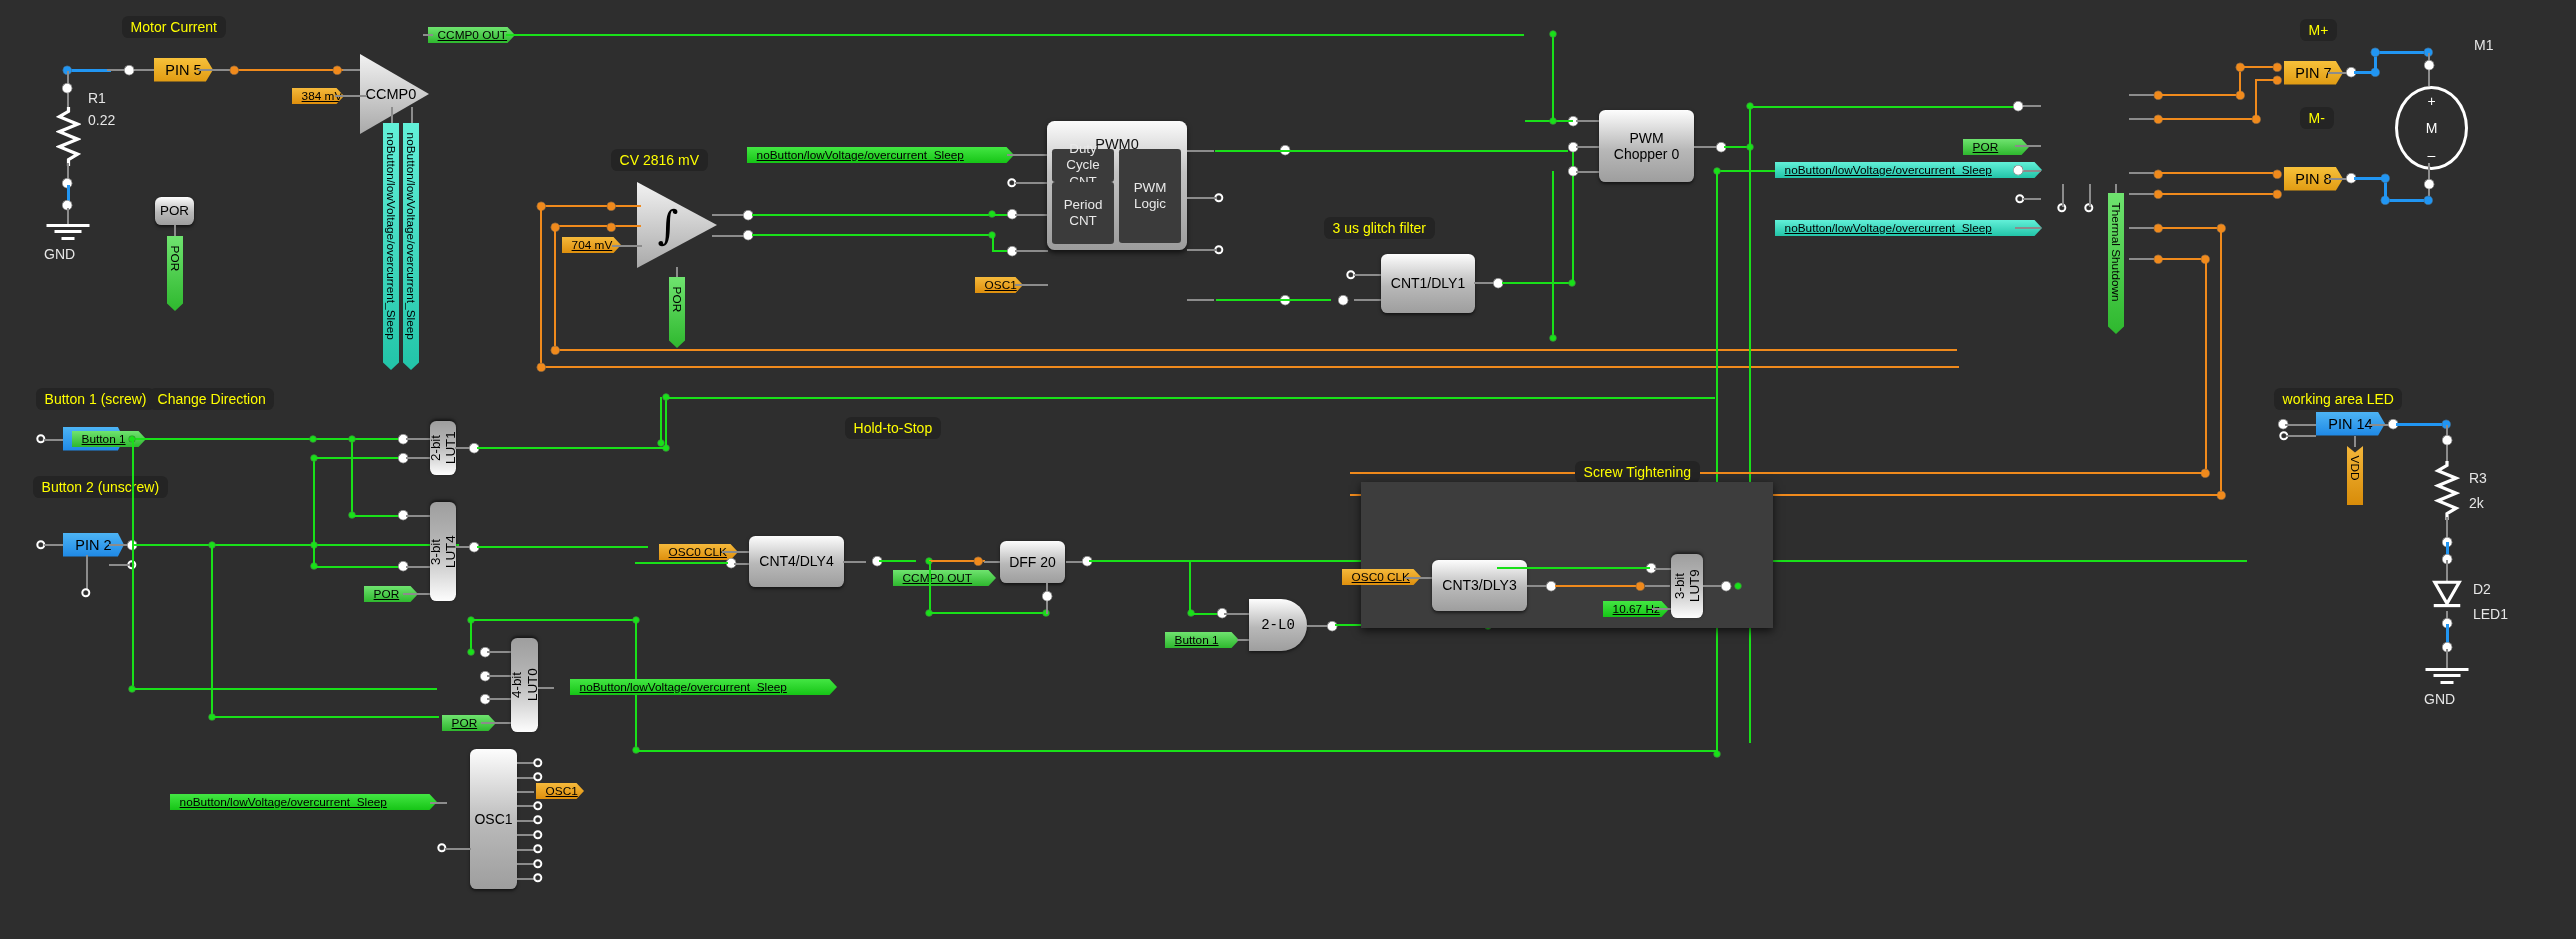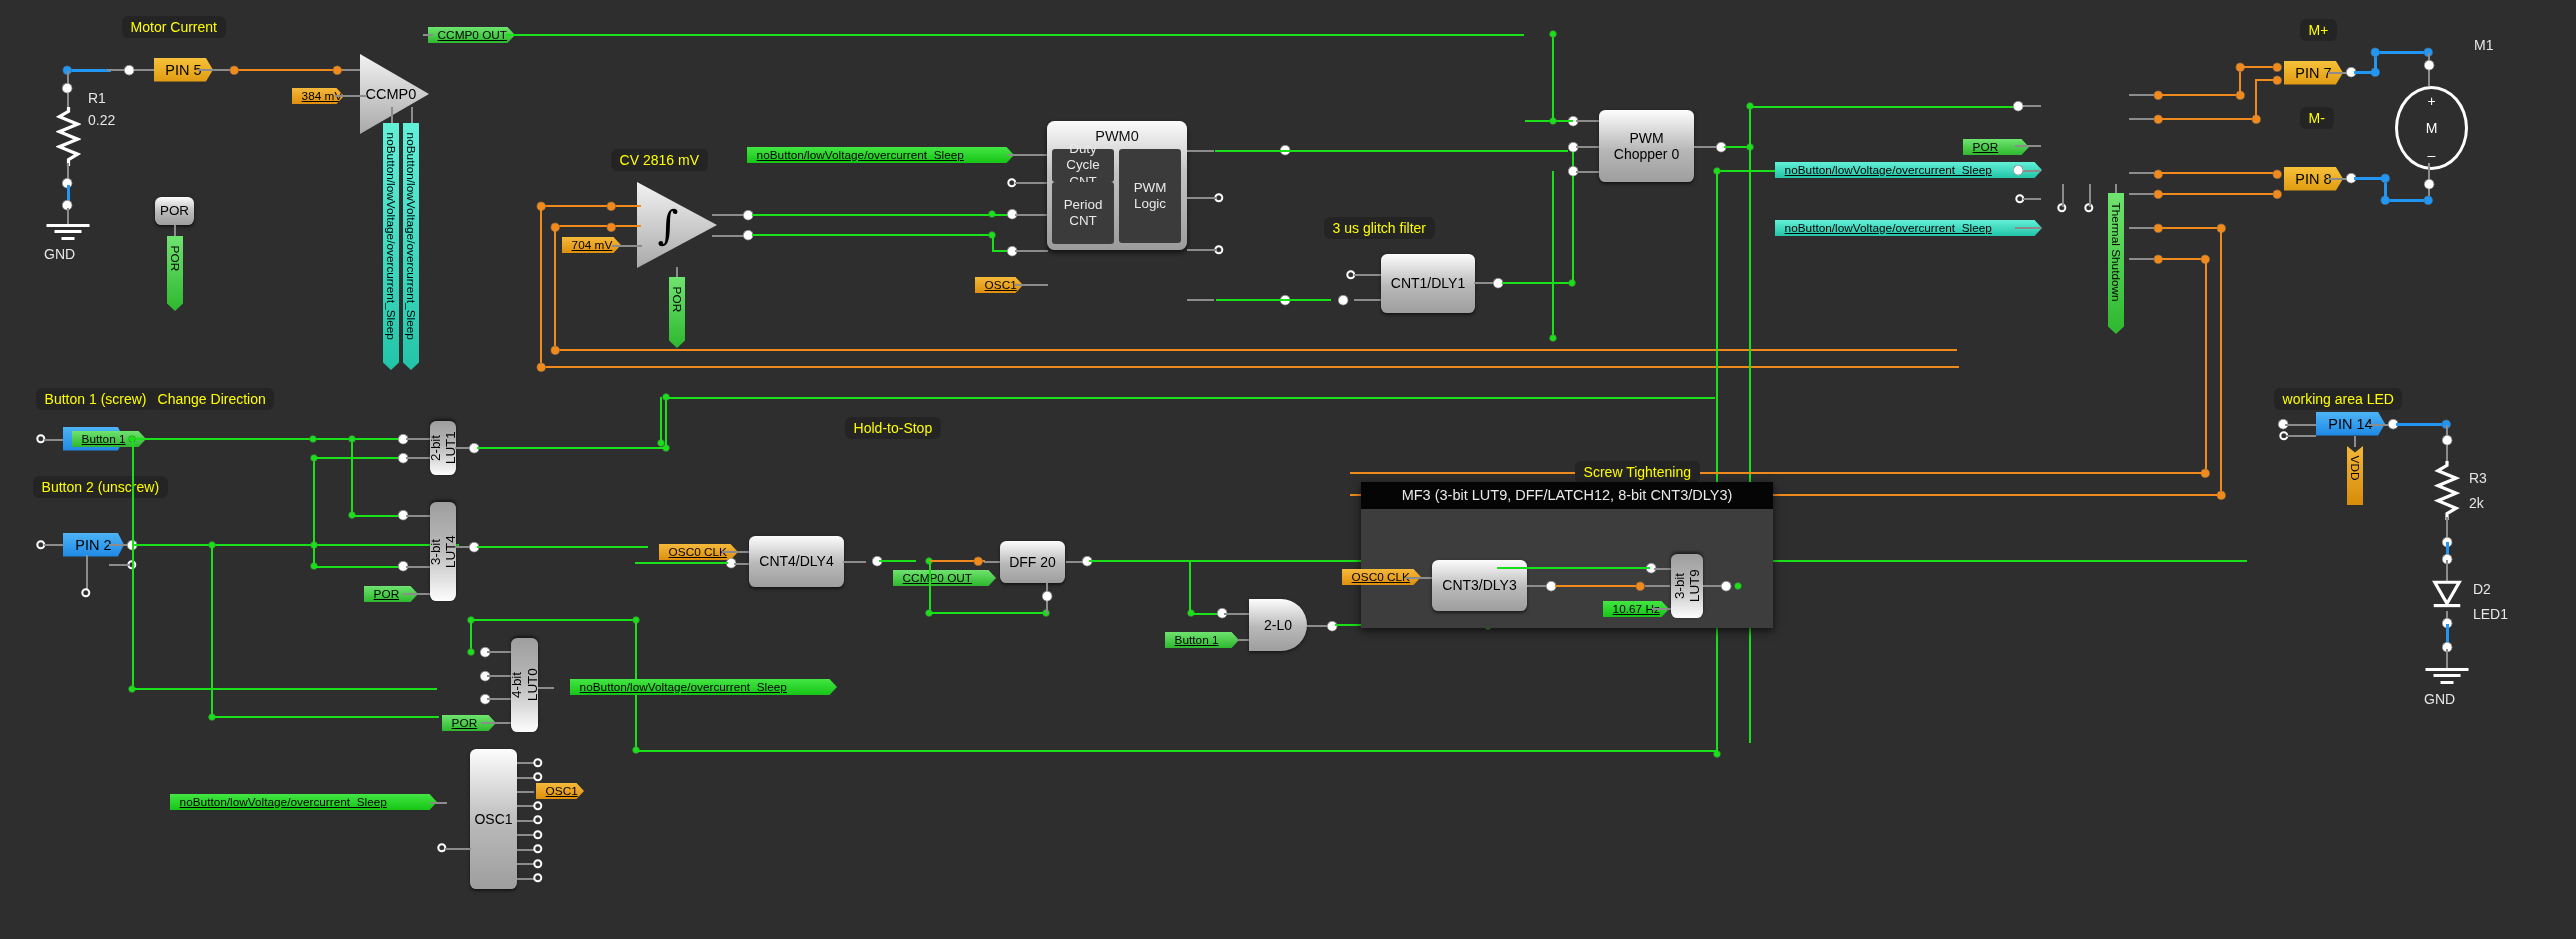--- a/index.html
+++ b/index.html
@@ -73,20 +73,21 @@
   .blk{
     position:absolute;border-radius:6.4px;
     background:linear-gradient(#fdfdfd,#b8b8b8 55%,#9e9e9e);
     color:#000;display:flex;align-items:center;justify-content:center;
     text-align:center;font-size:14px;line-height:1.15;
     box-shadow:0 1.6px 3.2px rgba(0,0,0,.55);
   }
   .blk.rot{writing-mode:vertical-rl;transform:rotate(180deg);font-size:13.4px;}
   .blk.andgate{
     border-radius:0 48px 48px 0;
+    font-family:Liberation Mono, monospace;
   }
 
   
   .tri{position:absolute;}
   .tri .shape{
     width:100%;height:100%;
     background:linear-gradient(#f2f2f2,#a9a9a9);
     clip-path:polygon(0 0,100% 50%,0 100%);
   }
   .tri .lbl{position:absolute;left:8%;top:50%;transform:translateY(-50%);
@@ -100,21 +101,21 @@
     background:#050505;color:#e8e8e8;font-size:14.5px;text-align:center;
     padding:5.4px 0;
   }
 
   
   .pwmmod{
     position:absolute;border-radius:7.5px;
     background:linear-gradient(#fbfbfb,#c2c2c2 40%,#9c9c9c);
     box-shadow:0 2.1px 5.4px rgba(0,0,0,.6);
   }
-  .pwmmod .ptitle{text-align:center;color:#111;font-size:14.5px;padding-top:7px;}
+  .pwmmod .ptitle{text-align:center;color:#111;font-size:14.5px;padding-top:15px;}
   .pwmsub{position:absolute;background:#3b3b3b;border-radius:3.2px;color:#e9e9e9;
     display:flex;align-items:center;justify-content:center;text-align:center;
     font-size:13.4px;line-height:1.2;}
 
   
   .motor{position:absolute;border:3.2px solid #ffffff;border-radius:50%;
     display:flex;align-items:center;justify-content:center;color:#fff;font-size:14px;}
   .motor .plus{position:absolute;top:4.3px;font-size:14px;}
   .motor .minus{position:absolute;bottom:4.3px;font-size:14px;}
 
@@ -528,23 +529,20 @@
   <div class="node" style="left:1332px;top:626px;"></div>
   <div class="wire h green" style="left:1335px;top:624px;width:152px;height:2.1px;"></div>
   <div class="node gdot" style="left:1488px;top:626px;"></div>
   <div class="wire v green" style="left:1487px;top:594px;height:33px;width:2.1px;"></div>
   <div class="node gdot" style="left:1488px;top:593px;"></div>
   <div class="wire h grey" style="left:1494px;top:593px;width:18px;"></div>
   <div class="node" style="left:1494px;top:593px;"></div>
 
   <div class="comment" style="left:1575px;top:461px;">Screw Tightening</div>
   <div class="macro" style="left:1361px;top:482px;width:412px;height:146px;"></div>
-  <div class="mtitle" style="position:absolute;left:1361px;top:482px;width:412px;background:#050505;color:#e8e8e8;font-size:14.5px;text-align:center;padding:5.4px 0;">
-    <span>MF3 (3-bit LUT9, DFF/LATCH12, 8-bit CNT3/DLY3)</span>
-  </div>
 
   <div class="flag orange inp" style="left:1342px;top:569px;width:64px;">OSC0 CLK</div>
   <div class="wire h grey" style="left:1405px;top:577px;width:27px;"></div>
   <div class="blk" style="left:1432px;top:560px;width:95px;height:51px;">CNT3/DLY3</div>
   <div class="wire h grey" style="left:1527px;top:585px;width:22.5px;"></div>
   <div class="node" style="left:1551px;top:586px;"></div>
   <div class="wire h orange" style="left:1555px;top:585px;width:86px;height:2.1px;"></div>
   <div class="node odot" style="left:1640px;top:586px;"></div>
   <div class="wire h grey" style="left:1645px;top:585px;width:25px;"></div>
 

